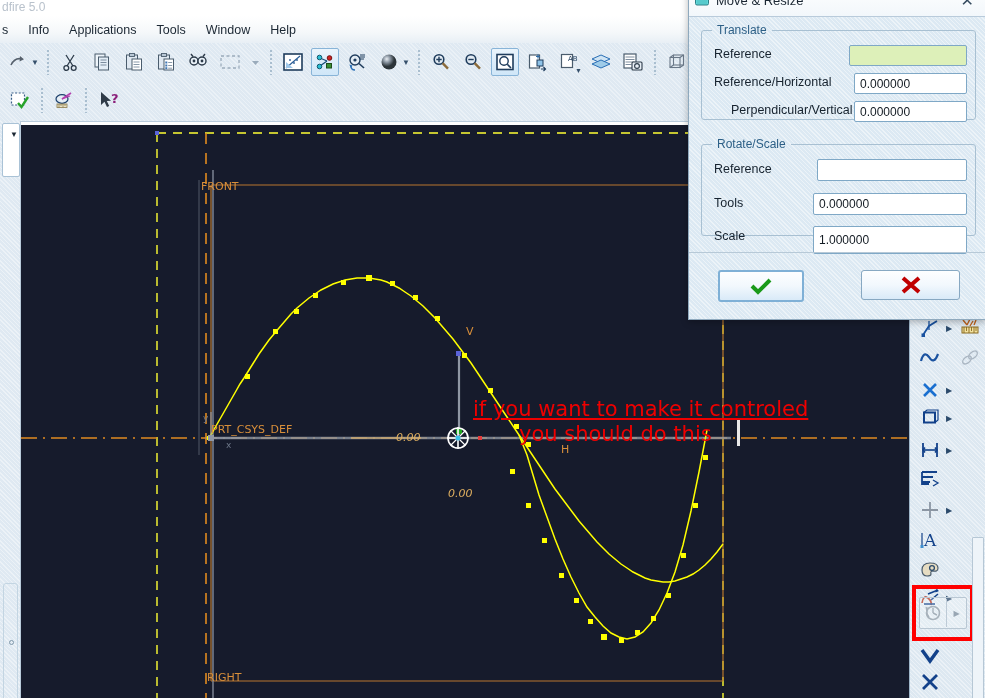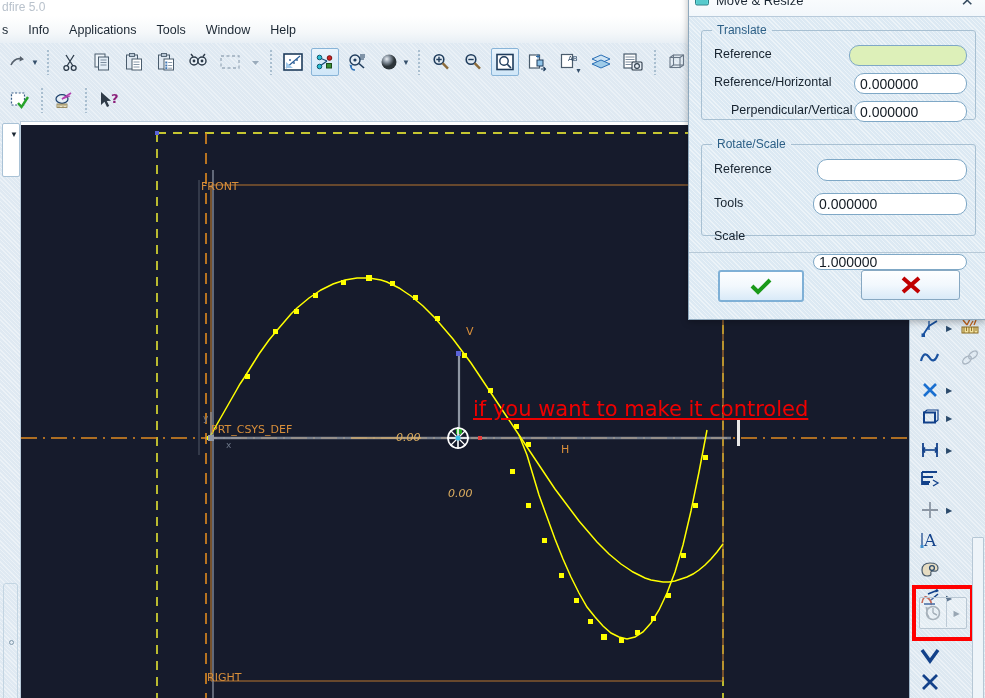--- a/index.html
+++ b/index.html
@@ -143,22 +143,22 @@
 
   fieldset.grp{
     position:absolute;border:1px solid #a8c0d2;border-radius:3px;margin:0;padding:0;
   }
   fieldset.grp > legend{
     margin-left:10px;padding:0 5px;font-size:12px;color:#2c5f86;
   }
   .frow{position:absolute;display:flex;align-items:center;}
   .flbl{font-size:12.5px;color:#16222e;}
   .fin{
-    border:1px solid #7fa8c6;border-radius:10px;background:#ffffff;
-    font-family:"Liberation Sans", sans-serif;font-size:14px;color:#121a22;
+    border:1px solid #7fa8c6;border-radius:2px;background:#ffffff;
+    font-family:"Liberation Sans", sans-serif;font-size:12px;color:#121a22;
     padding:2px 5px;box-sizing:border-box;outline:none;
   }
   .fin.green{background:#ddf0b9;}
 
   #dlg-sep{position:absolute;left:0;top:267px;width:100%;height:1px;background:#b7c9d7;}
   .dlg-btn{
     position:absolute;height:28px;border:1px solid #87a8c2;border-radius:3px;
     background:linear-gradient(to bottom,#fdfeff 0%,#f2f8fd 50%,#d9eaf8 100%);
     display:flex;align-items:center;justify-content:center;
   }
@@ -530,20 +530,21 @@
     <span class="lbl lbl-orange" style="left:190px;top:298px;">PRT_CSYS_DEF</span>
     <span class="lbl lbl-orange" style="left:186px;top:546px;">RIGHT</span>
     <span class="lbl lbl-orange" style="left:540px;top:318px;">H</span>
     <span class="lbl lbl-orange" style="left:445px;top:200px;">V</span>
     <span class="lbl lbl-dim" style="left:375px;top:306px;">0.00</span>
     <span class="lbl lbl-dim" style="left:427px;top:362px;">0.00</span>
     <span class="lbl lbl-grey" style="left:205px;top:315px;font-size:9px;">x</span>
     <span class="lbl lbl-grey" style="left:182px;top:288px;font-size:9px;">y</span>
 
     <div class="ann-red" id="ann-line1">if you want to make it controled</div>
+    <div class="ann-red" id="ann-line2">you should do this</div>
     <div id="ann-caret"></div>
   </div>
 
   <div id="right-toolbar">
 
     <div class="rt-btn rt-col1" style="top:4px;">
       <svg width="20" height="20" viewBox="0 0 20 20">
         <path d="M3 17 L9 8 L17 3" stroke="#1a52a0" stroke-width="1.8" fill="none"></path>
         <rect x="1.5" y="15.5" width="3.5" height="3.5" fill="#1a52a0"></rect>
         <path d="M9 3 L9 12" stroke="#1a52a0" stroke-width="1.3"></path>
@@ -705,21 +706,21 @@
     <input class="fin" style="left: 128px; top: 174px; width: 150px; height: 22px; position: absolute;" value="">
 
     <div class="frow" style="left:25px;top:211px;">
       <span class="flbl">Tools</span>
     </div>
     <input class="fin" style="left: 124px; top: 208px; width: 154px; height: 22px; position: absolute;" value="0.000000">
 
     <div class="frow" style="left:25px;top:244px;">
       <span class="flbl">Scale</span>
     </div>
-    <input class="fin" style="left: 124px; top: 241px; width: 154px; height: 16px; position: absolute; margin-top: 28px;" value="1.000000">
+    <input class="fin" style="left: 124px; top: 241px; width: 154px; height: 28px; position: absolute;" value="1.000000">
 
     <div id="dlg-sep"></div>
 
     <div class="dlg-btn" id="dlg-ok">
       <svg width="24" height="18" viewBox="0 0 24 18">
         <path d="M3 9 L9 15 L21 3" stroke="#1a9a1a" stroke-width="4" fill="none"></path>
       </svg>
     </div>
     <div class="dlg-btn" id="dlg-cancel">
       <svg width="22" height="18" viewBox="0 0 22 18">

